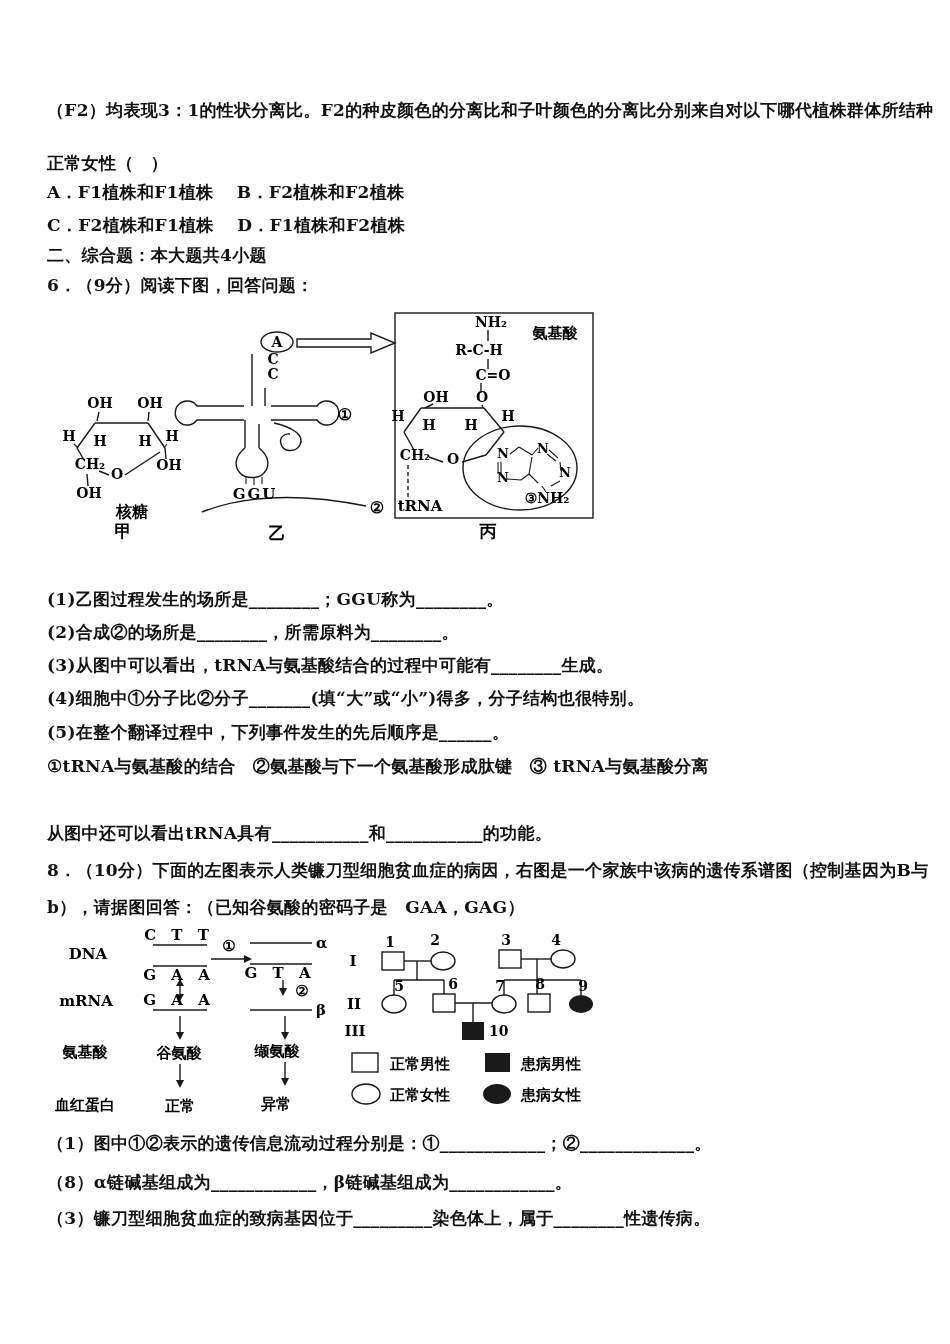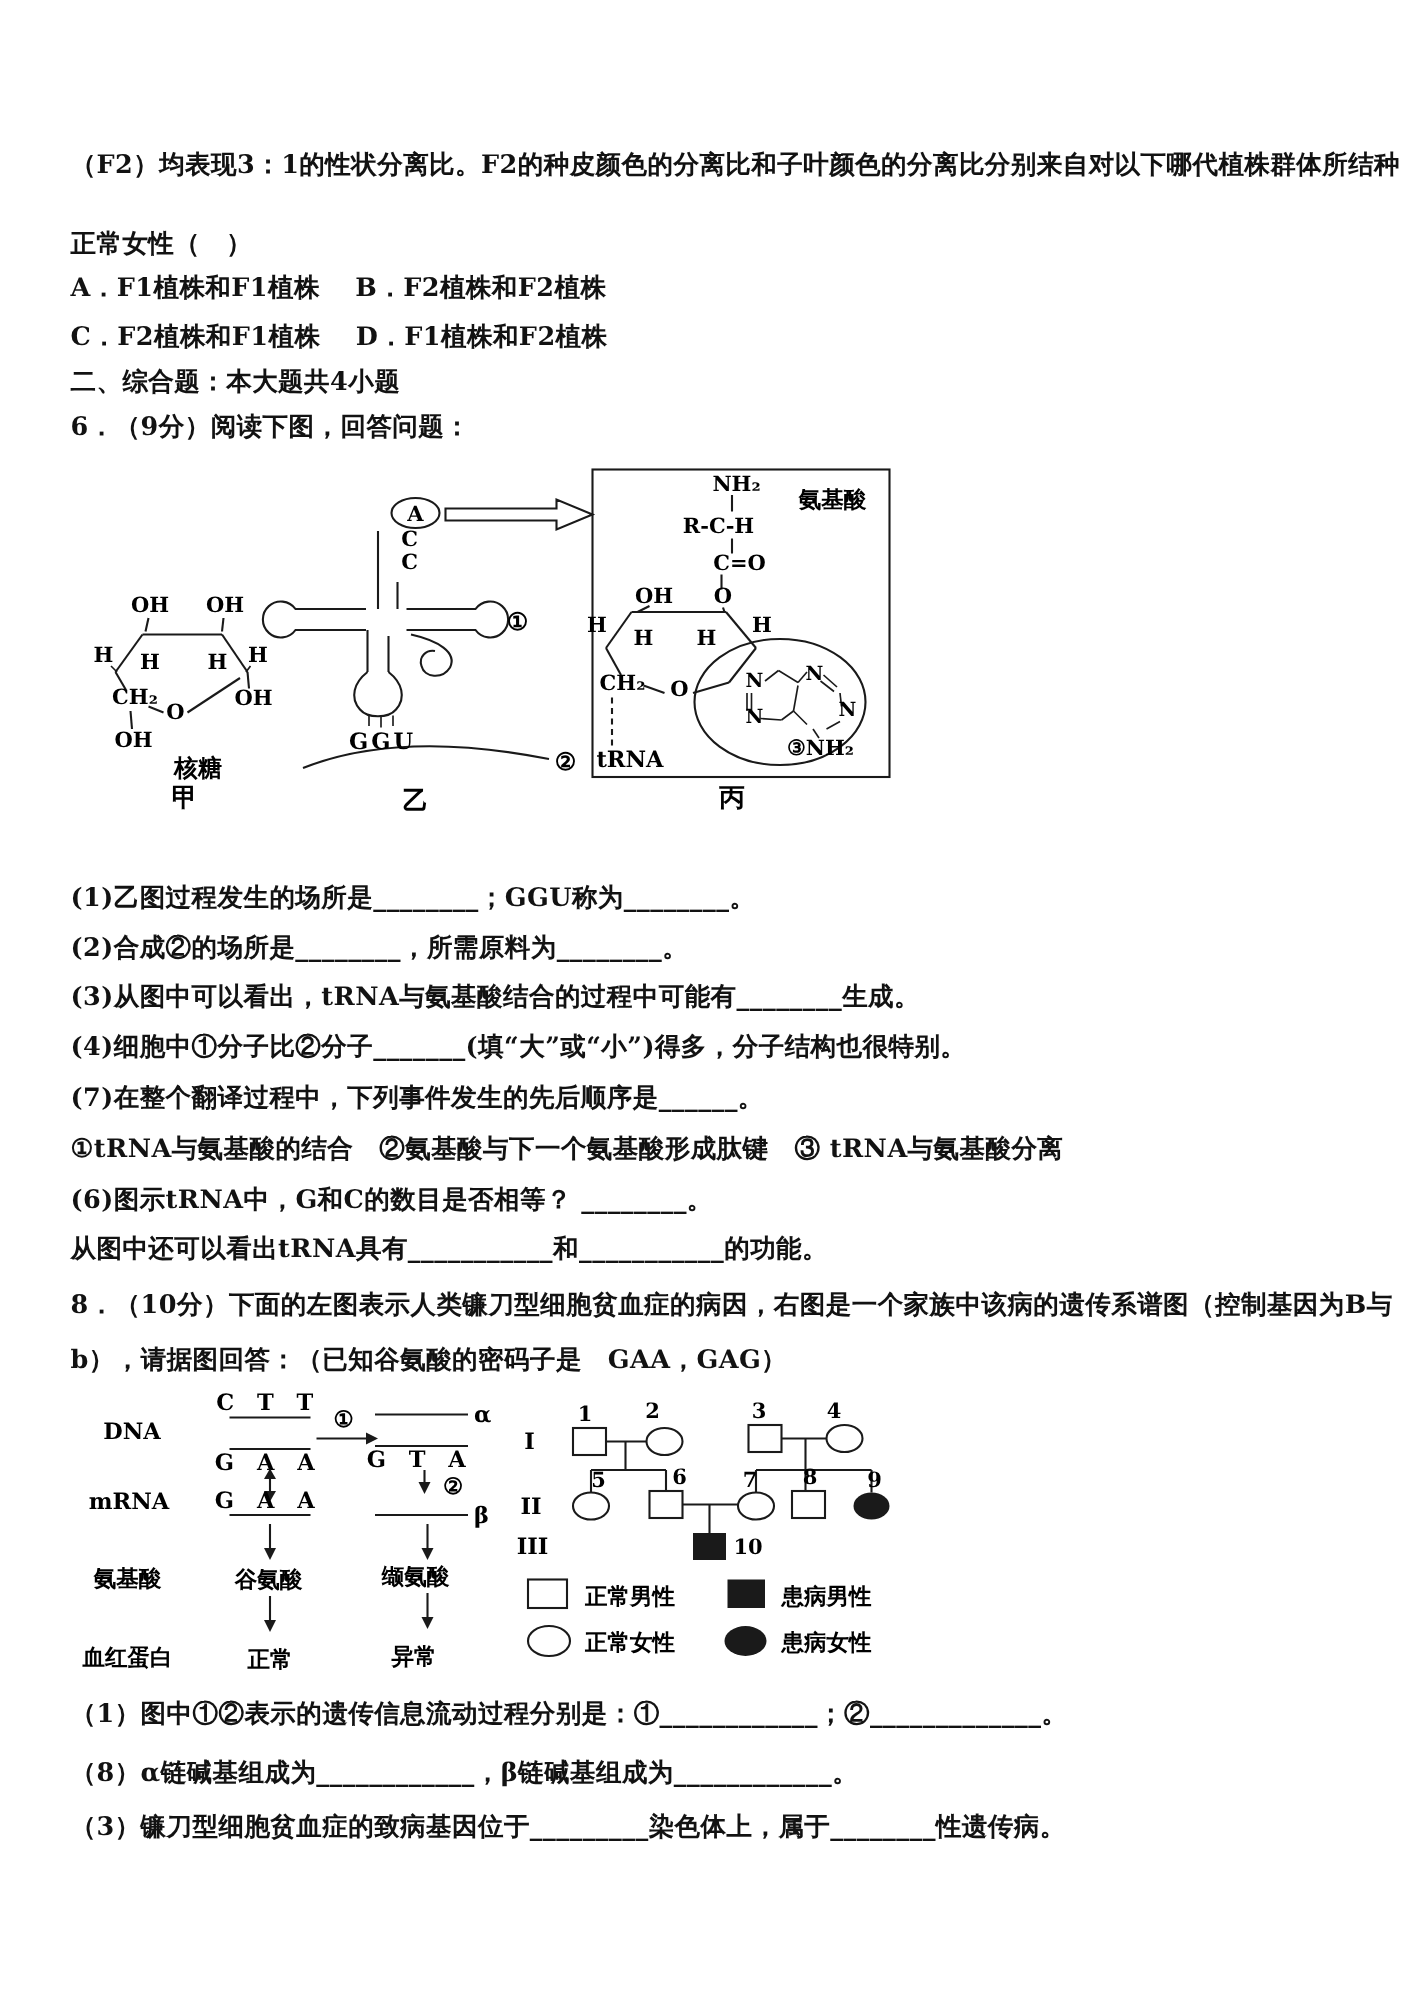--- a/index.html
+++ b/index.html
@@ -131,23 +131,22 @@
         <text class="t" x="492" y="207" font-size="14">③NH₂</text>
         <text class="t" x="433" y="241" font-size="17">丙</text>
       </g>
     </svg>
   </div>
 
   <div class="tl" style="top:588px">(1)乙图过程发生的场所是________；GGU称为________。</div>
   <div class="tl" style="top:621px">(2)合成②的场所是________，所需原料为________。</div>
   <div class="tl" style="top:654px">(3)从图中可以看出，tRNA与氨基酸结合的过程中可能有________生成。</div>
   <div class="tl" style="top:687px">(4)细胞中①分子比②分子_______(填“大”或“小”)得多，分子结构也很特别。</div>
-  <div class="tl" style="top:721px">(7)在整个翻译过程中，下列事件发生的先后顺序是______。</div>
+  <div class="tl" style="top:721px">(5)在整个翻译过程中，下列事件发生的先后顺序是______。</div>
   <div class="tl" style="top:755px">①tRNA与氨基酸的结合　②氨基酸与下一个氨基酸形成肽键　③ tRNA与氨基酸分离</div>
-  <div class="tl" style="top:789px">(6)图示tRNA中，G和C的数目是否相等？ ________。</div>
   <div class="tl" style="top:822px">从图中还可以看出tRNA具有___________和___________的功能。</div>
 
   <div class="tl" style="top:859px">8．（10分）下面的左图表示人类镰刀型细胞贫血症的病因，右图是一个家族中该病的遗传系谱图（控制基因为B与</div>
   <div class="tl" style="top:896px">b），请据图回答：（已知谷氨酸的密码子是　GAA，GAG）</div>
 
   <div class="fig" style="left:45px;top:928px;width:600px;height:192px">
     <svg width="600" height="192" viewBox="0 0 600 192">
 
       <g>
         <text class="t" x="43" y="31" font-size="15">DNA</text>

